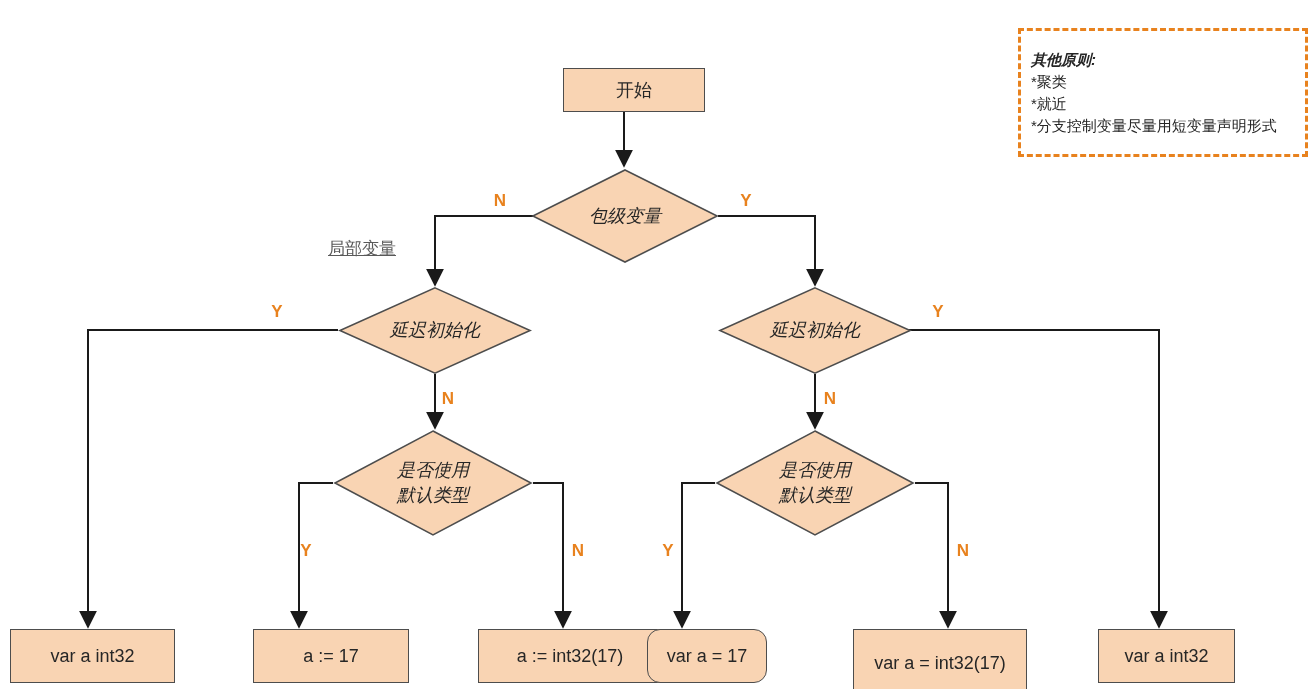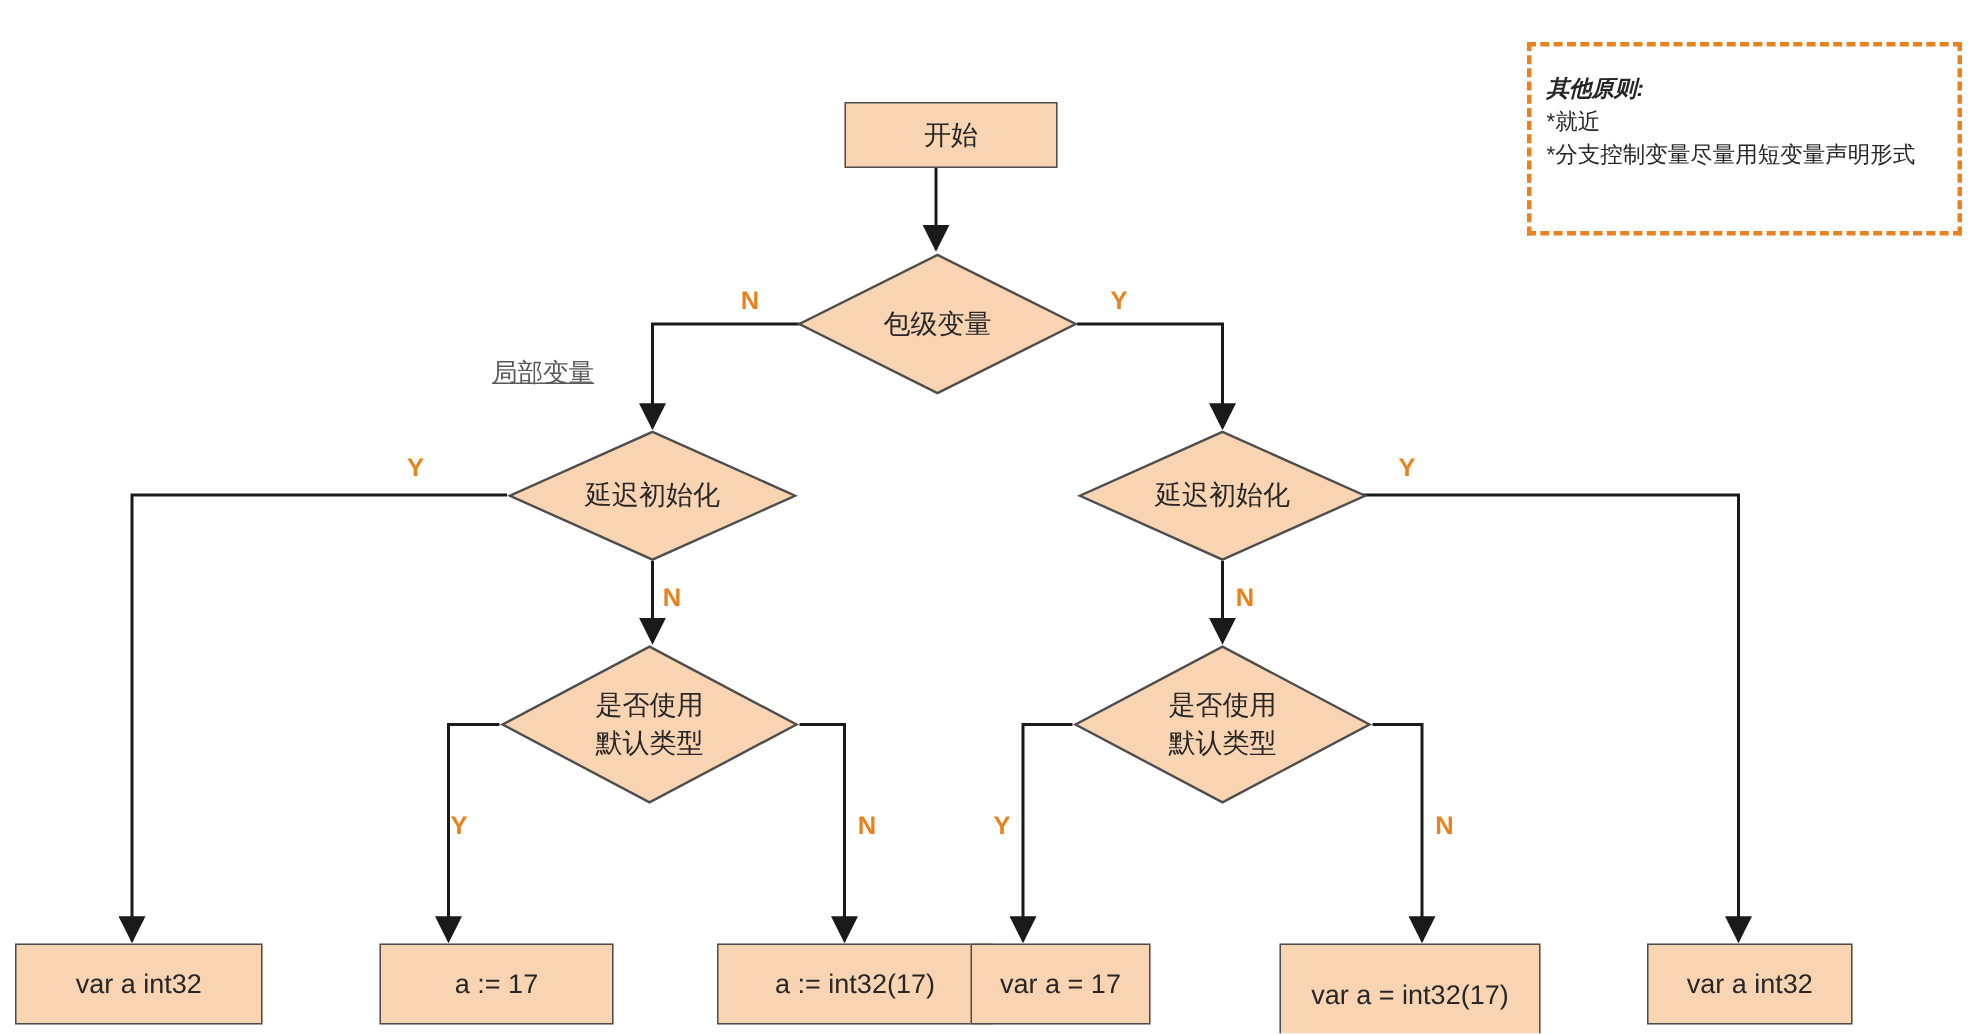--- a/index.html
+++ b/index.html
@@ -15,21 +15,21 @@
   body{font-family:"Liberation Sans","DejaVu Sans",sans-serif;color:var(--text);}
   .canvas{position:relative;width:1314px;height:689px;background:#fff;overflow:hidden;}
   .connectors{position:absolute;left:0;top:0;width:1314px;height:689px;}
   .connectors path.edge{fill:none;stroke:var(--connector);stroke-width:2;stroke-linejoin:miter;}
   #arrowhead-shape{fill:var(--connector);}
   .node{position:absolute;box-sizing:border-box;display:flex;align-items:center;justify-content:center;}
   .rect-node{background:var(--node-fill);border:1.6px solid var(--node-border);font-size:18px;}
   .diamond{background:transparent;}
   .diamond svg{position:absolute;left:0;top:0;width:100%;height:100%;}
   .diamond polygon{fill:var(--node-fill);stroke:var(--node-border);stroke-width:1.6;vector-effect:non-scaling-stroke;}
-  .diamond .dlabel{position:relative;z-index:1;font-size:18px;text-align:center;line-height:25px;}
+  .diamond .dlabel{position:relative;z-index:1;font-size:18px;text-align:center;line-height:25px;font-style:italic;}
   .edge-label{position:absolute;font-size:17px;font-weight:bold;color:var(--edge-label);transform:translate(-50%,-50%);}
   .free-label{position:absolute;font-size:17px;color:var(--muted-label);}
   .note{position:absolute;left:1018px;top:28px;width:290px;height:129px;box-sizing:border-box;
         border:3px dashed var(--note-border);padding:18px 10px 8px 10px;background:#fff;}
   .note-title{font-size:15px;font-weight:bold;line-height:22px;font-style:italic;}
   .note-item{font-size:15px;line-height:22px;}
 </style>
 </head>
 <body>
 
@@ -103,21 +103,21 @@
 
   <div class="node rect-node" style="left:10px;top:629px;width:165px;height:54px;">
     <span>var a int32</span>
   </div>
   <div class="node rect-node" style="left:253px;top:629px;width:156px;height:54px;">
     <span>a := 17</span>
   </div>
   <div class="node rect-node" style="left:466px;top:629px;width:184px;height:54px;margin-left:12px;">
     <span>a := int32(17)</span>
   </div>
-  <div class="node rect-node" style="left:647px;top:629px;width:120px;height:54px;">
+  <div class="node rect-node" style="left:647px;top:629px;width:120px;height:54px;border-radius:13px;">
     <span>var a = 17</span>
   </div>
   <div class="node rect-node" style="left:853px;top:629px;width:174px;height:68px;">
     <span>var a = int32(17)</span>
   </div>
   <div class="node rect-node" style="left:1098px;top:629px;width:137px;height:54px;">
     <span>var a int32</span>
   </div>
 
   <div class="edge-label" style="left:500px;top:201px;">N</div>
@@ -126,17 +126,18 @@
   <div class="edge-label" style="left:448px;top:399px;">N</div>
   <div class="edge-label" style="left:938px;top:312px;">Y</div>
   <div class="edge-label" style="left:830px;top:399px;">N</div>
   <div class="edge-label" style="left:306px;top:551px;">Y</div>
   <div class="edge-label" style="left:578px;top:551px;">N</div>
   <div class="edge-label" style="left:668px;top:551px;">Y</div>
   <div class="edge-label" style="left:963px;top:551px;">N</div>
 
   <div class="note">
     <div class="note-title">其他原则:</div>
+    <div class="note-item">*聚类</div>
     <div class="note-item">*就近</div>
     <div class="note-item">*分支控制变量尽量用短变量声明形式</div>
   </div>
 
 </div>
 
 </body></html>

